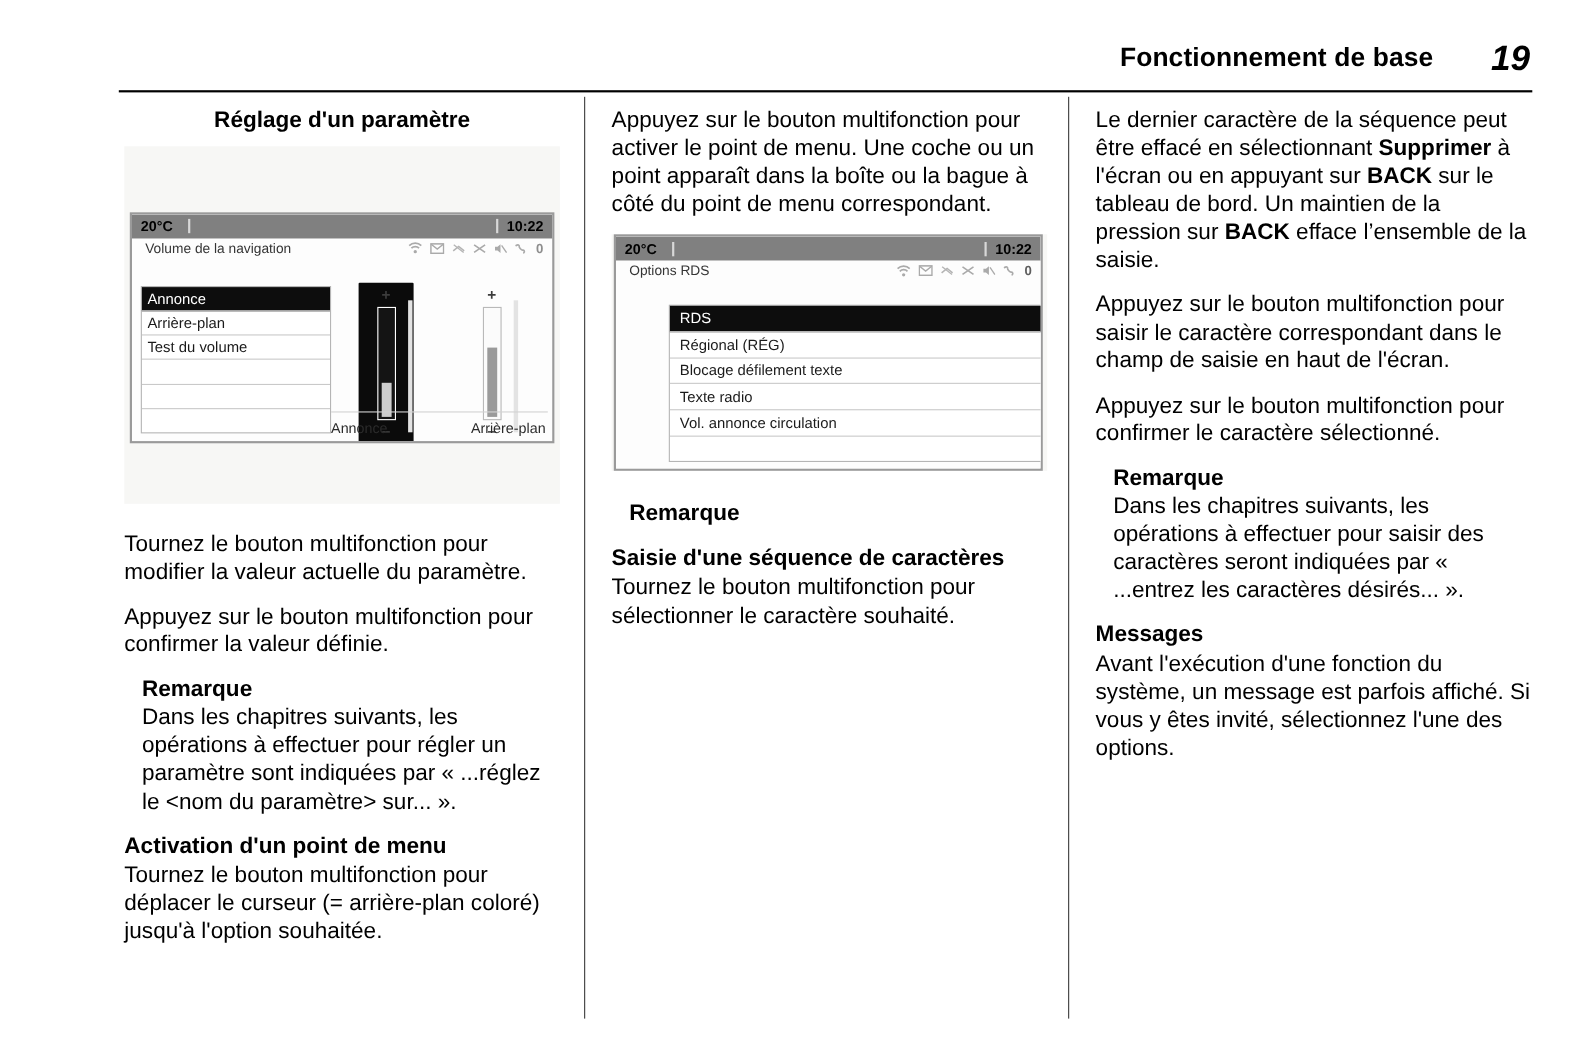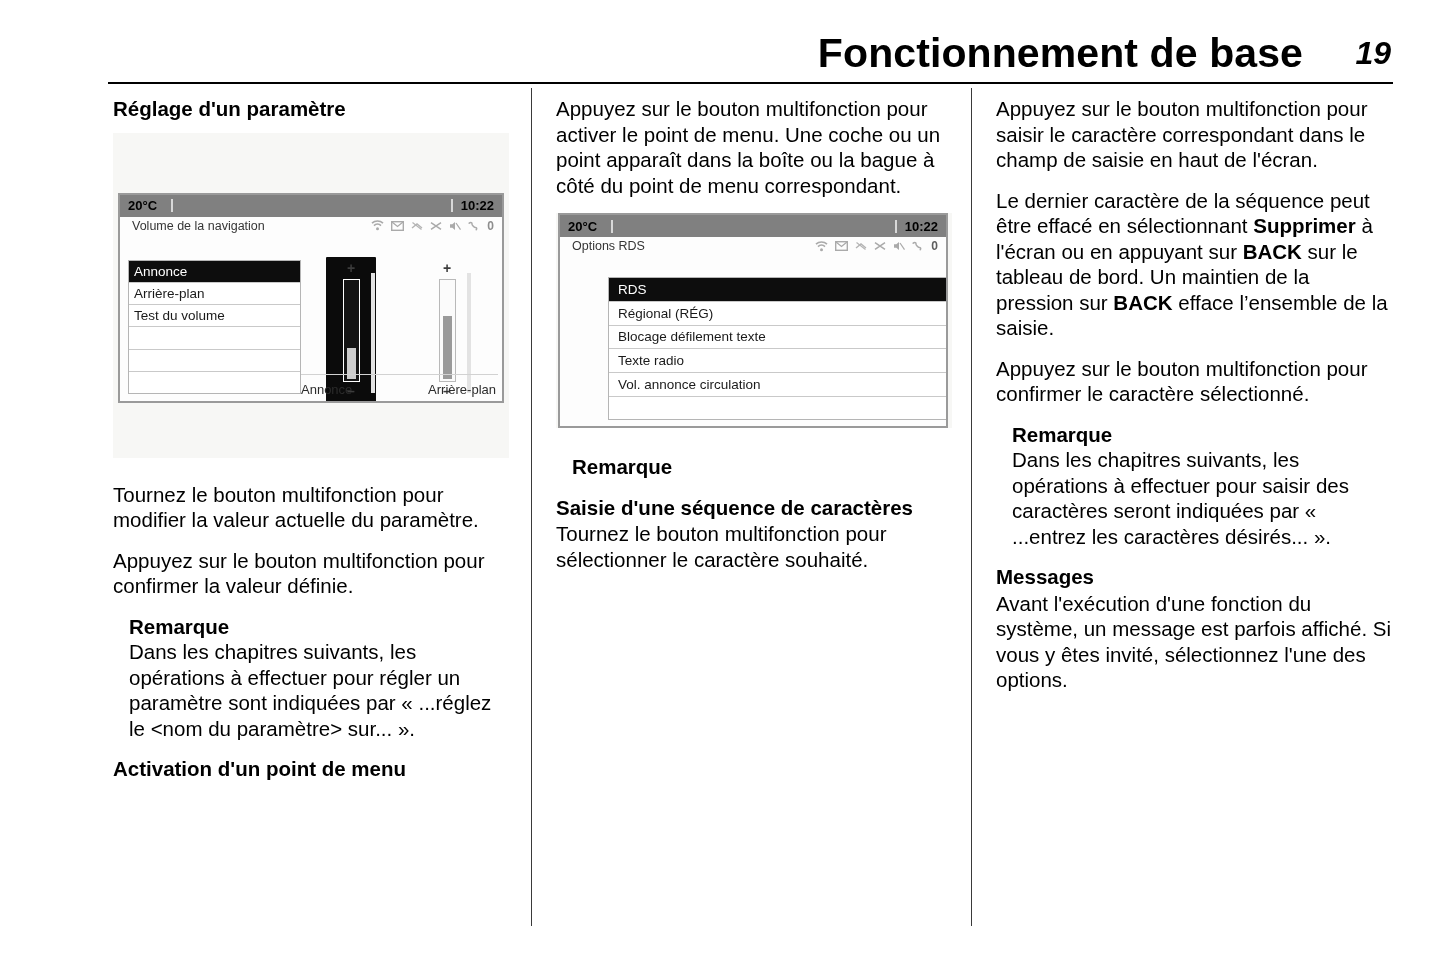--- a/index.html
+++ b/index.html
@@ -12,21 +12,21 @@
     position:relative;
   }
   .page{position:absolute;inset:0;}
 
   
   .header{
     position:absolute;left:108px;top:36px;width:1283px;height:46px;
     display:flex;align-items:flex-start;justify-content:flex-end;
   }
   .header-title{
-    font-size:41px;font-weight:bold;letter-spacing:.1px;line-height:34px;
+    font-size:24px;font-weight:bold;letter-spacing:.1px;line-height:34px;
   }
   .header-page{
     font-size:32px;font-weight:bold;margin-left:40px;min-width:48px;text-align:right;line-height:34px;font-style:italic;
   }
   .header-rule{
     position:absolute;left:108px;top:82px;width:1285px;height:2px;background:#000;
   }
 
   
   .col{position:absolute;top:96px;width:396px;}
@@ -147,21 +147,21 @@
   <div class="header">
     <div class="header-title">Fonctionnement de base</div>
     <div class="header-page">19</div>
   </div>
   <div class="header-rule"></div>
 
   <div class="divider div1"></div>
   <div class="divider div2"></div>
 
   <div class="col col1">
-    <div class="head" style="margin-bottom:0;">Réglage d'un paramètre</div>
+    <div class="head" style="margin-bottom:0;text-align:center;">Réglage d'un paramètre</div>
 
     <div class="figure fig1">
       <div class="radio r1">
 
         <div class="statusbar">
           <div class="sb-left">
             <span>20°C</span>
             <span class="sb-sep"></span>
           </div>
           <div class="sb-right">
@@ -268,20 +268,21 @@
 
     <div class="para">Tournez le bouton multifonction pour modifier la valeur actuelle du paramètre.</div>
     <div class="para">Appuyez sur le bouton multifonction pour confirmer la valeur définie.</div>
 
     <div class="note">
       <div class="head">Remarque</div>
       <div class="para">Dans les chapitres suivants, les opérations à effectuer pour régler un paramètre sont indiquées par « ...réglez le &lt;nom du paramètre&gt; sur... ».</div>
     </div>
 
     <div class="head">Activation d'un point de menu</div>
+    <div class="para">Tournez le bouton multifonction pour déplacer le curseur (= arrière-plan coloré) jusqu'à l'option souhaitée.</div>
   </div>
 
   <div class="col col2">
     <div class="para" style="">Appuyez sur le bouton multifonction pour activer le point de menu. Une coche ou un point apparaît dans la boîte ou la bague à côté du point de menu correspondant.</div>
 
     <div class="figure fig2">
       <div class="radio r2">
 
         <div class="statusbar">
           <div class="sb-left">
@@ -368,23 +369,23 @@
 
     <div class="note">
       <div class="head">Remarque</div>
     </div>
 
     <div class="head">Saisie d'une séquence de caractères</div>
     <div class="para">Tournez le bouton multifonction pour sélectionner le caractère souhaité.</div>
   </div>
 
   <div class="col col3">
+    <div class="para"><span>Le dernier caractère de la séquence peut être effacé en sélectionnant </span><b>Supprimer</b><span> à l'écran ou en appuyant sur </span><b>BACK</b><span> sur le tableau de bord. Un maintien de la pression sur </span><b>BACK</b><span> efface l’ensemble de la saisie.</span></div>
+
     <div class="para">Appuyez sur le bouton multifonction pour saisir le caractère correspondant dans le champ de saisie en haut de l'écran.</div>
-
-    <div class="para"><span>Le dernier caractère de la séquence peut être effacé en sélectionnant </span><b>Supprimer</b><span> à l'écran ou en appuyant sur </span><b>BACK</b><span> sur le tableau de bord. Un maintien de la pression sur </span><b>BACK</b><span> efface l’ensemble de la saisie.</span></div>
 
     <div class="para">Appuyez sur le bouton multifonction pour confirmer le caractère sélectionné.</div>
 
     <div class="note">
       <div class="head">Remarque</div>
       <div class="para">Dans les chapitres suivants, les opérations à effectuer pour saisir des caractères seront indiquées par « ...entrez les caractères désirés... ».</div>
     </div>
 
     <div class="head">Messages</div>
     <div class="para">Avant l'exécution d'une fonction du système, un message est parfois affiché. Si vous y êtes invité, sélectionnez l'une des options.</div>

